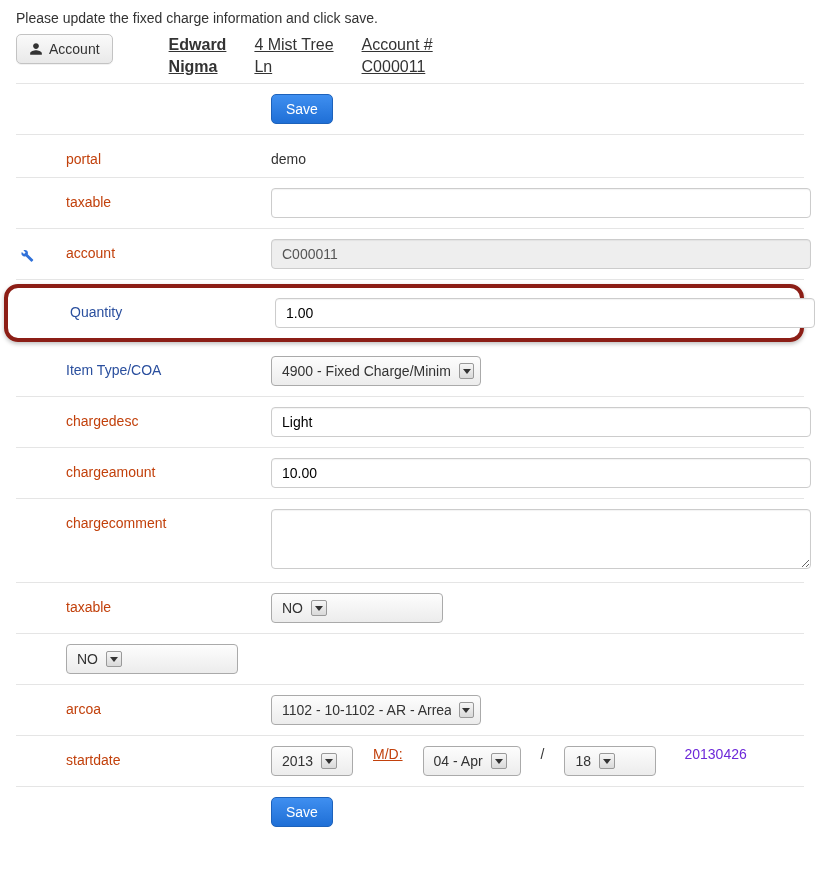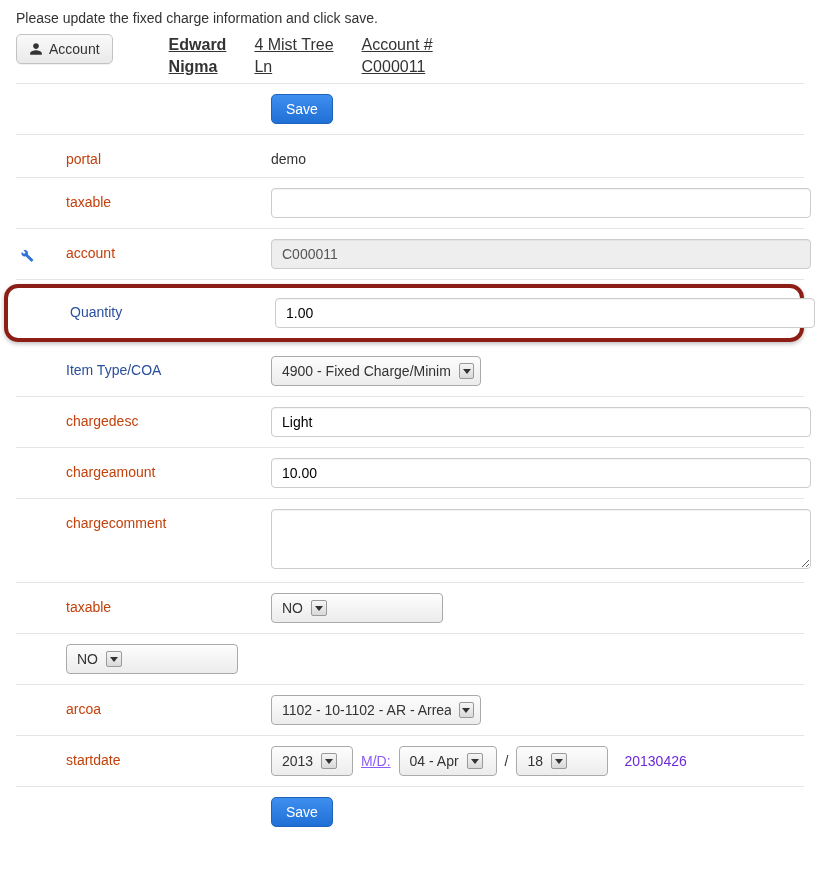--- a/index.html
+++ b/index.html
@@ -142,25 +142,24 @@
   .highlight-row {
     border: 4px solid #8c1e16;
     border-radius: 14px;
     box-shadow: 0 2px 4px rgba(0,0,0,0.25);
     padding: 10px 12px;
     margin: 4px 0 4px -12px;
   }
   .wrench-icon svg { width: 18px; height: 18px; fill: #3071d9; }
   .date-group {
     display: flex;
-    align-items: center;
-    gap: 8px;
-    font-size: 14px;
-  }
-  .date-group .md-label { color: #8b5cf6; text-decoration: underline; }
+    gap: 20px;
+    font-size: 14px;
+  }
+  .date-group .md-label { color: #c2410c; text-decoration: underline; }
   .date-group .slash { color: #333; }
   .date-text { margin-left: 8px; color: #6d28d9; }
   .static-text { padding-top: 6px; }
 </style>
 </head>
 <body>
 
 <div class="instruction">Please update the fixed charge information and click save.</div>
 
 <div class="header-row">

